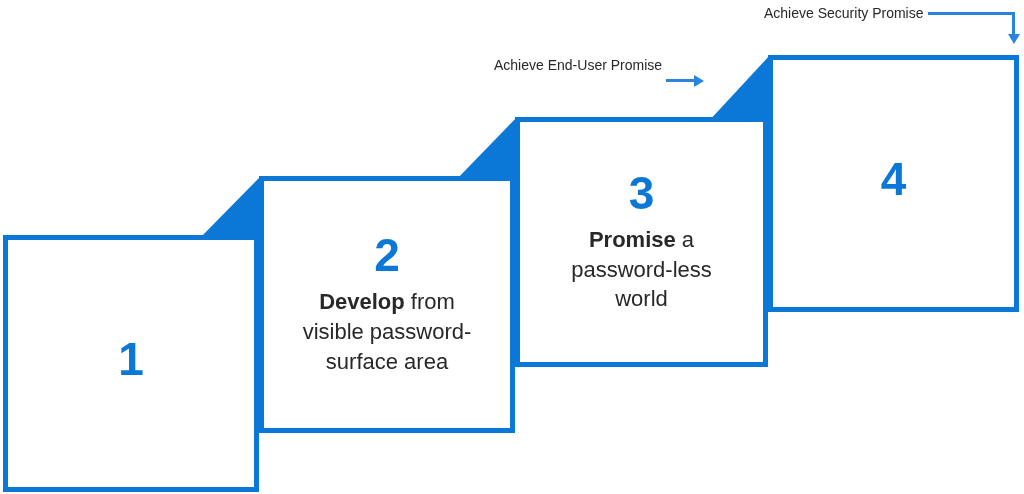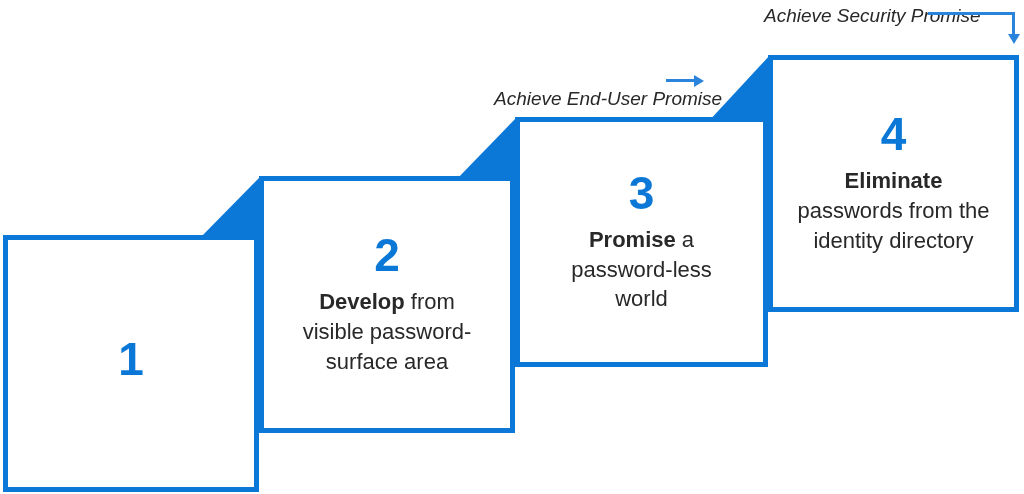--- a/index.html
+++ b/index.html
@@ -55,25 +55,24 @@
     background: var(--accent-blue);
     clip-path: polygon(100% 0, 100% 100%, 0 100%);
   }
   #tri1 { left: 198px; top: 176px; width: 63px; height: 64px; }
   #tri2 { left: 454px; top: 117px; width: 63px; height: 65px; }
   #tri3 { left: 707px; top: 55px;  width: 63px; height: 68px; }
   
   .annot {
     position: absolute;
     color: var(--text-dark);
-    font-size: 19px;
+    font-size: 14px;
     white-space: nowrap;
-    font-style: italic;
   }
-  #annot-enduser  { left: 494px; top: 88px; }
+  #annot-enduser  { left: 494px; top: 57px; }
   #annot-security { left: 764px; top: 5px; }
   .arrow-line { position: absolute; background: var(--arrow-blue); }
   #enduser-line   { left: 666px; top: 79px; width: 29px; height: 3px; }
   #security-hline { left: 928px; top: 12px; width: 87px; height: 3px; }
   #security-vline { left: 1012px; top: 12px; width: 3px; height: 23px; }
   .arrow-head-right {
     position: absolute;
     width: 0; height: 0;
     border-top: 6px solid transparent;
     border-bottom: 6px solid transparent;
@@ -111,23 +110,20 @@
 
   <div class="step-box" id="box3">
     <div class="num">3</div>
     <div class="desc"><span class="bold">Promise</span><span class="rest"> a
 password-less
 world</span></div>
   </div>
 
   <div class="step-box" id="box4">
     <div class="num">4</div>
-    <div class="desc"><span class="bold">Eliminate</span><span class="rest">
-passwords from the
-identity directory</span></div>
   </div>
 
   <div class="annot" id="annot-enduser">Achieve End-User Promise</div>
   <div class="arrow-line" id="enduser-line"></div>
   <div class="arrow-head-right" id="enduser-head"></div>
 
   <div class="annot" id="annot-security">Achieve Security Promise</div>
   <div class="arrow-line" id="security-hline"></div>
   <div class="arrow-line" id="security-vline"></div>
   <div class="arrow-head-down" id="security-head"></div>

